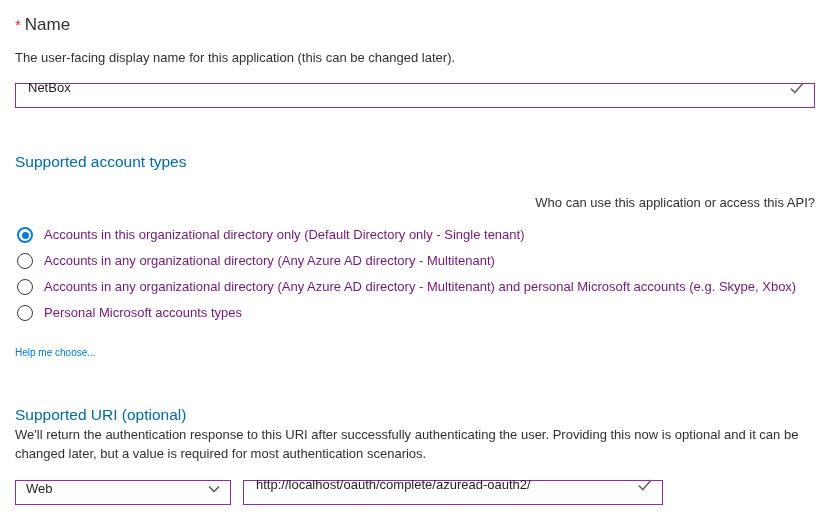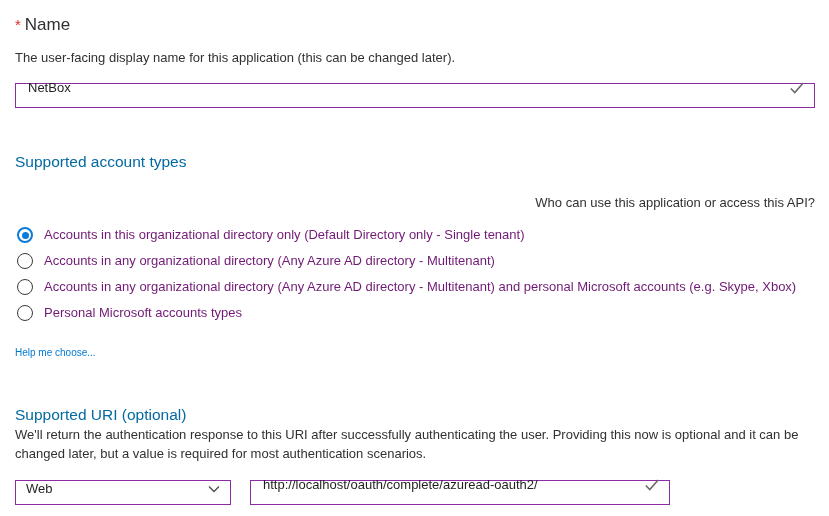--- a/index.html
+++ b/index.html
@@ -69,21 +69,21 @@
   
   .redirect-row { display: flex; margin-top: 17px; }
   .platform-select {
     width: 216px; height: 25px; border: 1px solid #8a2da5; background: #fff;
     display: flex; align-items: flex-start; padding: 0 8px 12px 10px;
     font-size: 13px; color: #201f1e; cursor: pointer;
   }
   .platform-select .value { flex: 1 1 auto; }
   .chevron-icon { flex: none; width: 16px; height: 16px; display: inline-flex; }
   .chevron-icon svg { width: 16px; height: 16px; }
-  .uri-input { width: 420px; margin-left: 19px; }
+  .uri-input { width: 420px; margin-left: 12px; }
 </style>
 </head>
 <body>
 
 <div class="page">
 
   <div>
     <h1 class="field-title"><span class="required-marker">*</span><span>Name</span></h1>
     <p class="desc-text">The user-facing display name for this application (this can be changed later).</p>
 

